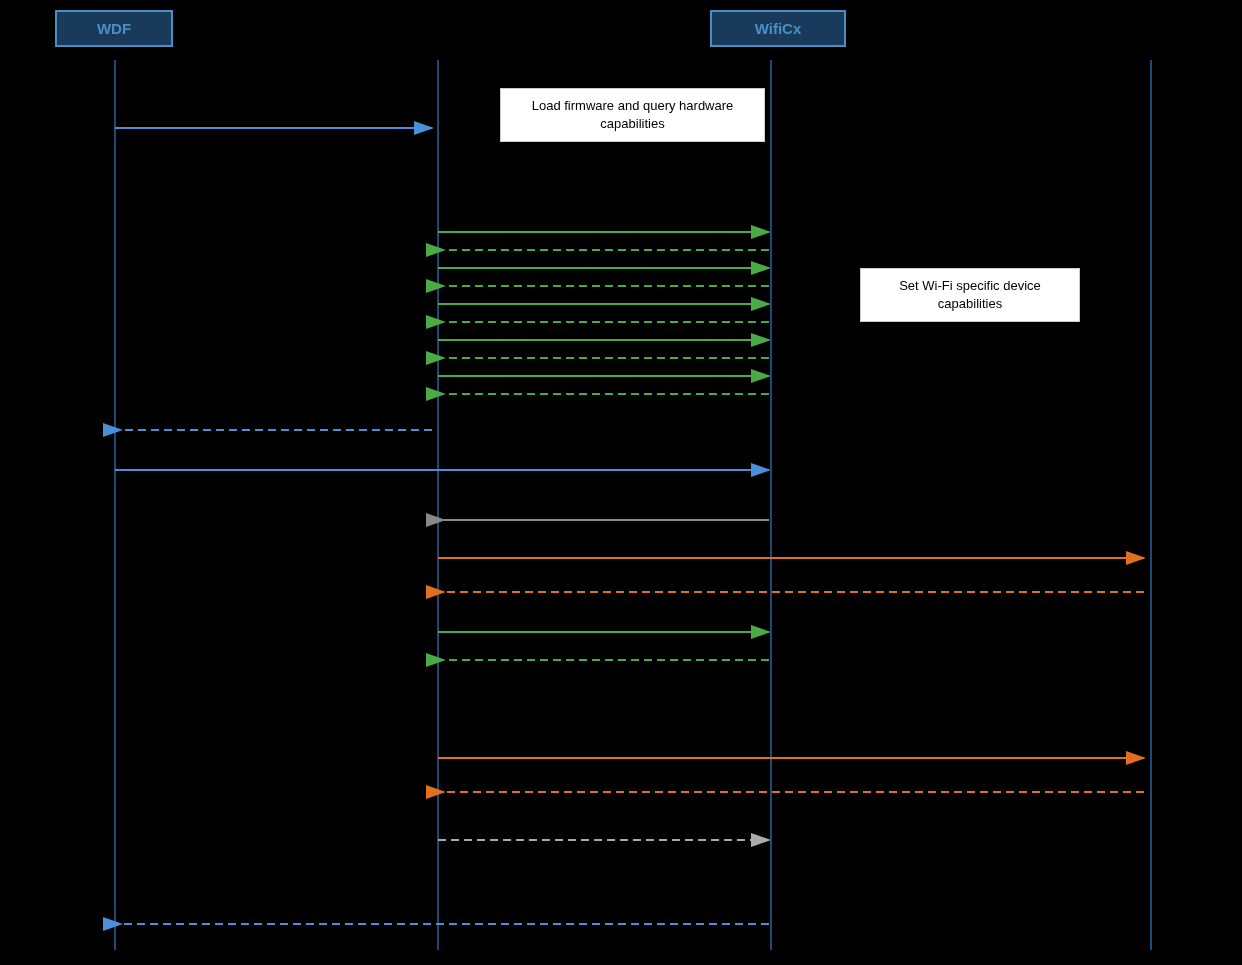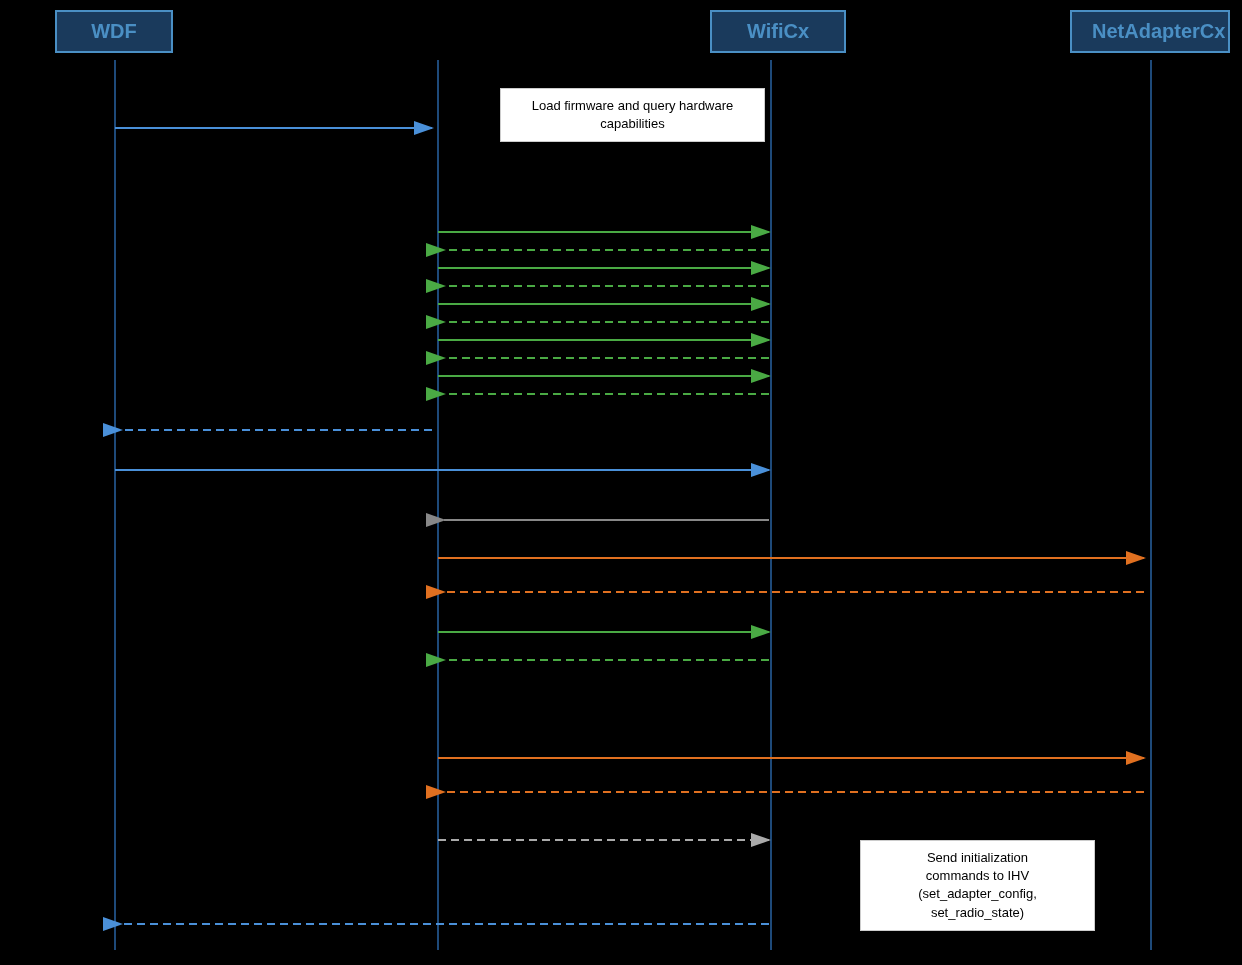--- a/index.html
+++ b/index.html
@@ -18,21 +18,21 @@
       height: 965px;
     }
 
     
     .lifeline-header {
       position: absolute;
       top: 10px;
       background: #1a3a5c;
       border: 2px solid #4a8fc4;
       color: #4a8fc4;
-      font-size: 20px;
+      font-size: 15px;
       font-weight: bold;
       text-align: center;
       padding: 8px 20px;
       min-width: 80px;
     }
 
     
     .lifeline-line {
       position: absolute;
       top: 60px;
@@ -54,36 +54,36 @@
     }
 
   </style>
 </head>
 <body>
 
 <div id="diagram">
 
   <div class="lifeline-header" style="left: 55px; width: 118px;">WDF</div>
   <div class="lifeline-header" style="left: 710px; width: 136px;">WifiCx</div>
-  <div class="lifeline-header" style="left: 1070px; width: 160px;">NetAdapterCx</div>
 
   <div class="lifeline-line" style="left: 114px;"></div>
   <div class="lifeline-line" style="left: 437px;"></div>
   <div class="lifeline-line" style="left: 770px;"></div>
   <div class="lifeline-line" style="left: 1150px;"></div>
 
   <div class="annotation-box" style="left: 500px; top: 88px; width: 265px;">
     <span>Load firmware and query
 hardware capabilities</span>
   </div>
 
+  <div class="annotation-box" style="left: 860px; top: 268px; width: 220px;">
+    <span>Set Wi-Fi specific device
+capabilities</span>
+  </div>
 
-  <div class="annotation-box" style="left: 860px; top: 840px; width: 235px;">
-    <span>Send initialization<br>commands to IHV<br>(set_adapter_config,<br>set_radio_state)</span>
-  </div>
 
 </div>
 
 <svg style="position:absolute;top:0;left:0;width:1242px;height:965px;pointer-events:none;">
 
   <defs>
     <marker id="arrowBlueRight" markerWidth="10" markerHeight="7" refX="9" refY="3.5" orient="auto">
       <polygon points="0 0, 10 3.5, 0 7" fill="#4a90d9"></polygon>
     </marker>
     <marker id="arrowBlueLeft" markerWidth="10" markerHeight="7" refX="1" refY="3.5" orient="auto">

